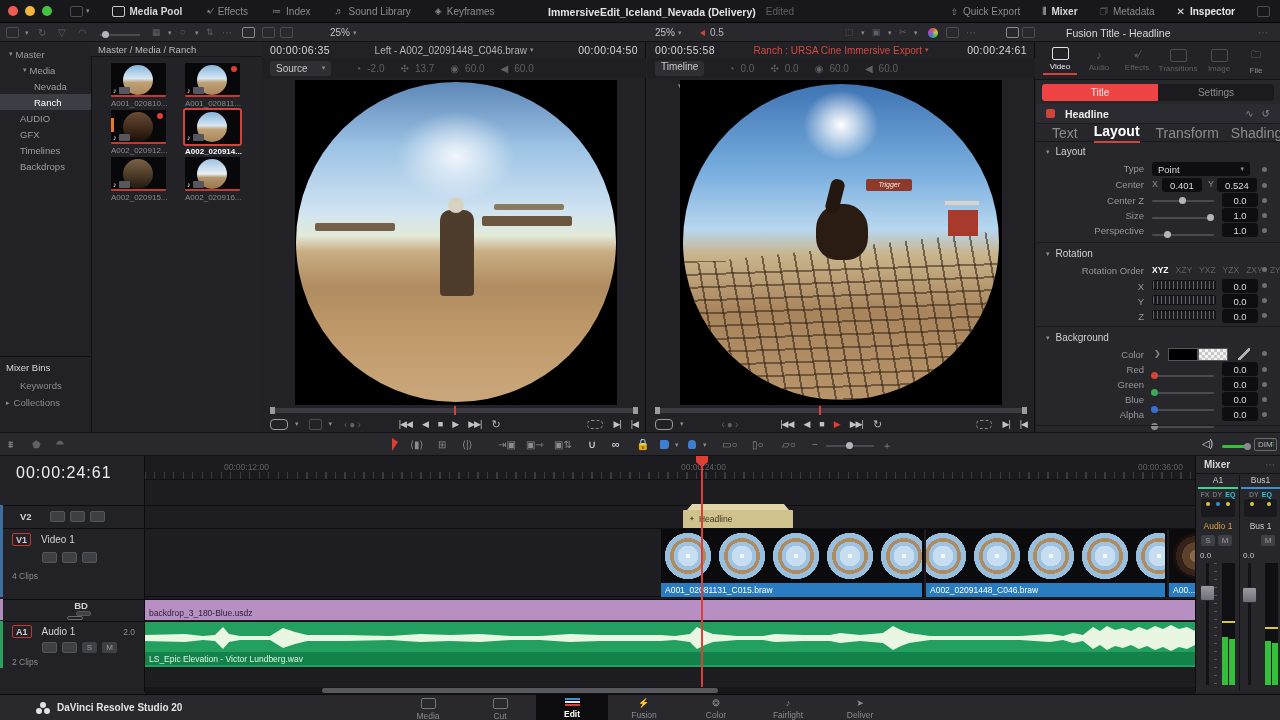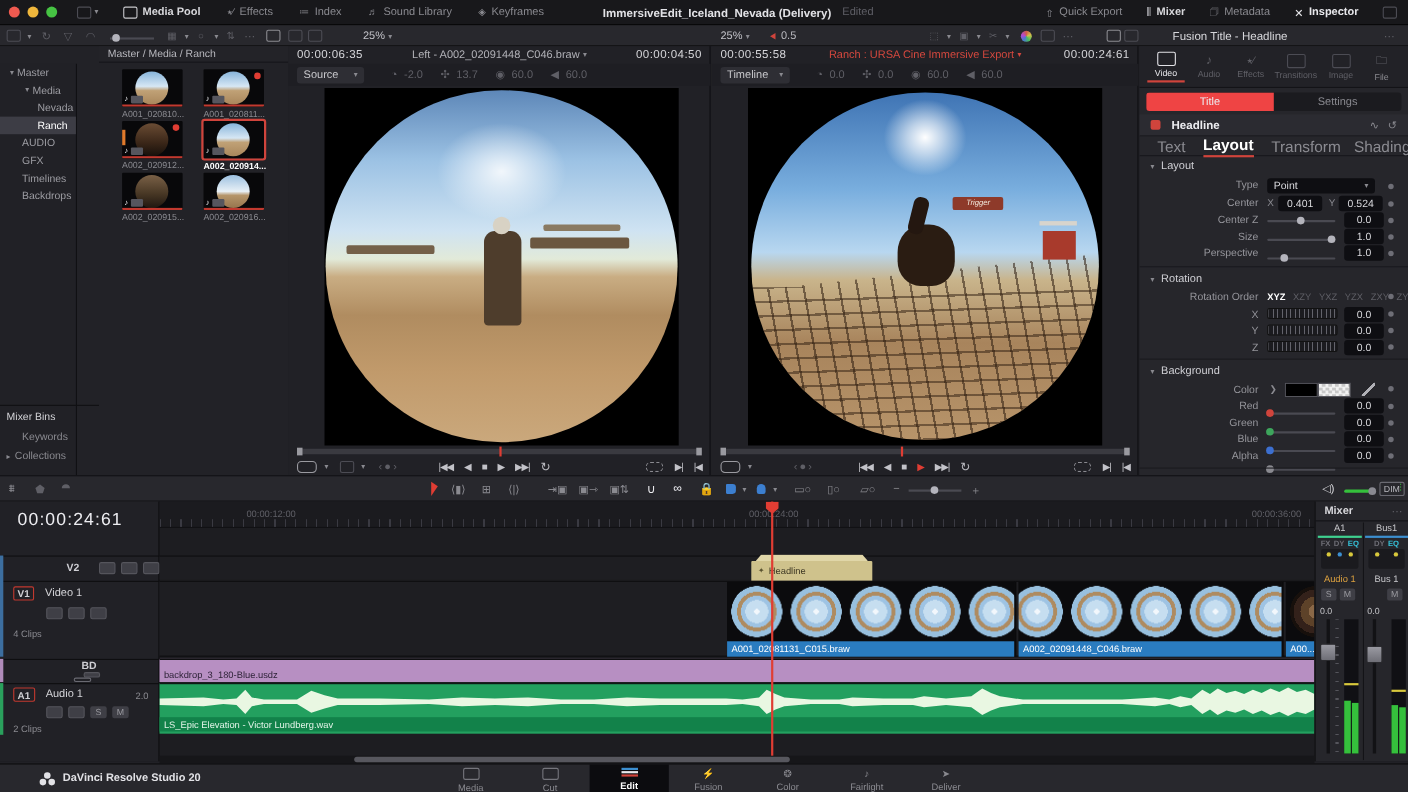--- a/index.html
+++ b/index.html
@@ -149,21 +149,21 @@
     <div class="ibd r" style="left:946px;top:4px;"></div>
     <span class="r vdim" style="left:966px;top:4px;">⋯</span>
     <div class="ibd r" style="left:1006px;top:4px;border-color:#8a8a90;"></div>
     <div class="ibd r" style="left:1022px;top:4px;"></div>
 
     <span class="r" style="left:1066px;top:4px;color:#d8d8dc;font-size:10.5px;">Fusion Title - Headline</span>
     <span class="r vdim" style="left:1258px;top:4px;">⋯</span>
   </div>
 
   <div class="r" style="left:0;top:42px;width:262px;height:390px;background:#222227;">
-    <div class="r" style="left:0;top:16px;width:70px;height:390px;background:#212126;border-right:1px solid #101013;">
+    <div class="r" style="left:0;top:4px;width:92px;height:390px;background:#212126;border-right:1px solid #101013;">
       <div class="treerow" style="padding-left:6px;">
           <span class="chev" style="margin-right:3px;">▾</span>
           <span>Master</span>
         </div>
       <div class="treerow" style="padding-left:20px;">
           <span class="chev" style="margin-right:3px;">▾</span>
           <span>Media</span>
         </div>
       <div class="treerow" style="padding-left:34px;">
           <span>Nevada</span>
@@ -338,21 +338,21 @@
   <div class="r" style="left:647px;top:42px;width:388px;height:390px;background:#212126;border-right:1px solid #0e0e11;">
     <div class="r f" style="left:0;top:0;width:388px;height:16px;">
       <span class="r" style="left:8px;color:#d6d6da;font-size:10.5px;letter-spacing:.4px;">00:00:55:58</span>
       <span class="r f" style="left:50%;transform:translateX(-50%);color:#d4483e;font-size:10px;white-space:nowrap;">
           <span>Ranch : URSA Cine Immersive Export</span>
           <span class="chev" style="color:#d4483e;">▾</span>
         </span>
       <span class="r" style="right:8px;color:#d6d6da;font-size:10.5px;letter-spacing:.4px;">00:00:24:61</span>
     </div>
     <div class="r f" style="left:0;top:16px;width:388px;height:20px;background:#1e1e23;">
-      <div class="f" style="margin-left:8px;background:#2e2e34;border-radius:3px;height:15px;padding:0 6px;gap:10px;color:#c8c8cc;">
+      <div class="f" style="margin-left:8px;background:#2e2e34;border-radius:3px;height:15px;padding:0 6px;gap:10px;color:#c8c8cc;flex-direction:column;">
         <span>Timeline</span>
           <span class="chev" style="margin:0;">▾</span>
       </div>
       <div class="f vdim" style="margin-left:24px;gap:6px;">
           <span>◔</span>
           <span>0.0</span>
         </div>
       <div class="f vdim" style="margin-left:16px;gap:6px;">
           <span>✣</span>
           <span>0.0</span>
@@ -591,21 +591,21 @@
       </div>
     <div class="r f" style="left:1254px;top:5px;height:13px;padding:0 3px;border:1px solid #6a6a72;border-radius:2px;color:#b8b8be;font-size:8px;">DIM</div>
     <span class="r" style="left:1272px;top:5px;color:#35c03c;font-size:9px;">⫶</span>
   </div>
 
   <div class="r" style="left:0;top:456px;width:1280px;height:236px;background:#1d1d21;">
 
     <div class="r" style="left:0;top:0;width:145px;height:236px;background:#212126;border-right:1px solid #0c0c0e;">
       <div class="r" style="left:16px;top:8px;font-size:16px;color:#ececf0;letter-spacing:1px;">00:00:24:61</div>
 
-      <div class="r f" style="left:0;top:49px;width:145px;height:22px;border-top:1px solid #0e0e10;justify-content:flex-end;">
+      <div class="r f" style="left:0;top:49px;width:145px;height:22px;border-top:1px solid #0e0e10;">
         <span class="badge2" style="margin-left:20px;">V2</span>
         <div class="tico" style="margin-left:18px;"></div>
         <div class="tico" style="margin-left:5px;"></div>
         <div class="tico" style="margin-left:5px;"></div>
       </div>
 
       <div class="r" style="left:0;top:72px;width:145px;height:69px;border-top:1px solid #0e0e10;">
         <div class="f" style="margin:4px 0 0 12px;gap:10px;">
           <span class="badge">V1</span>
           <span style="color:#d4d4d8;">Video 1</span>

